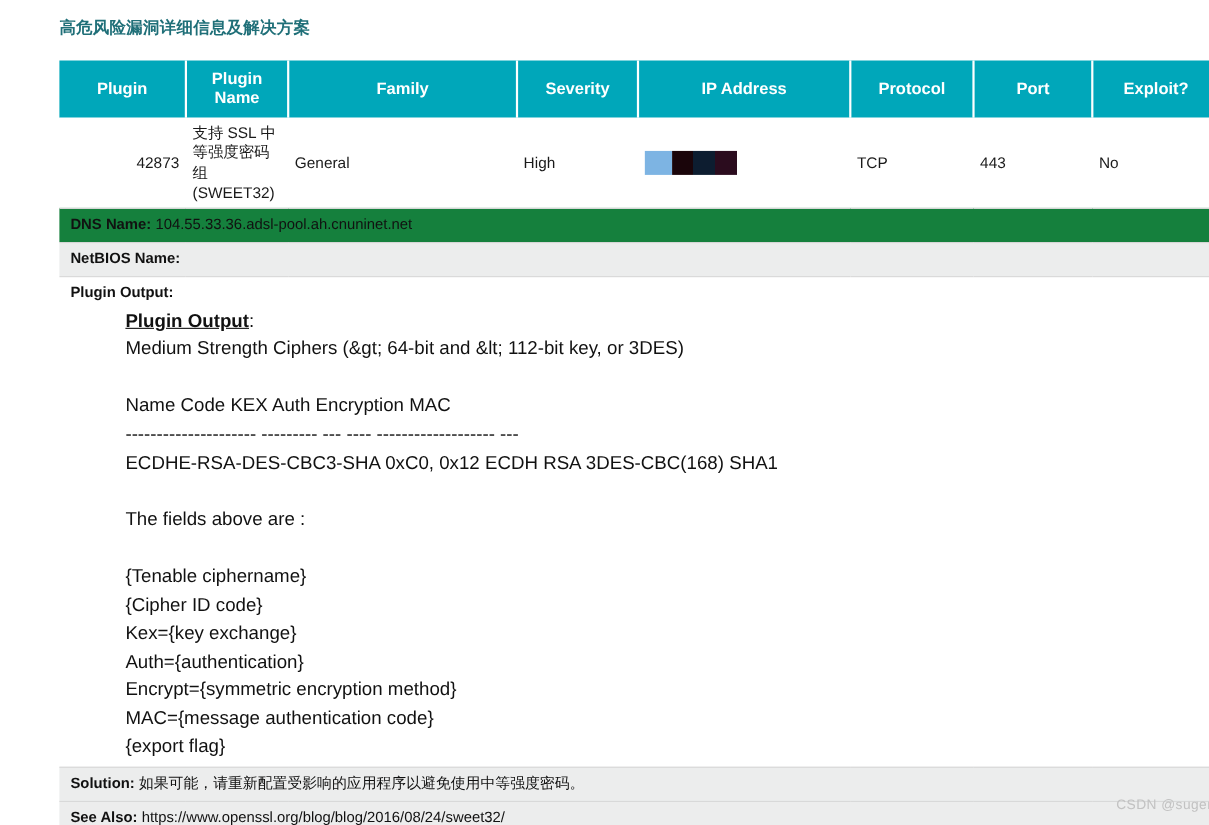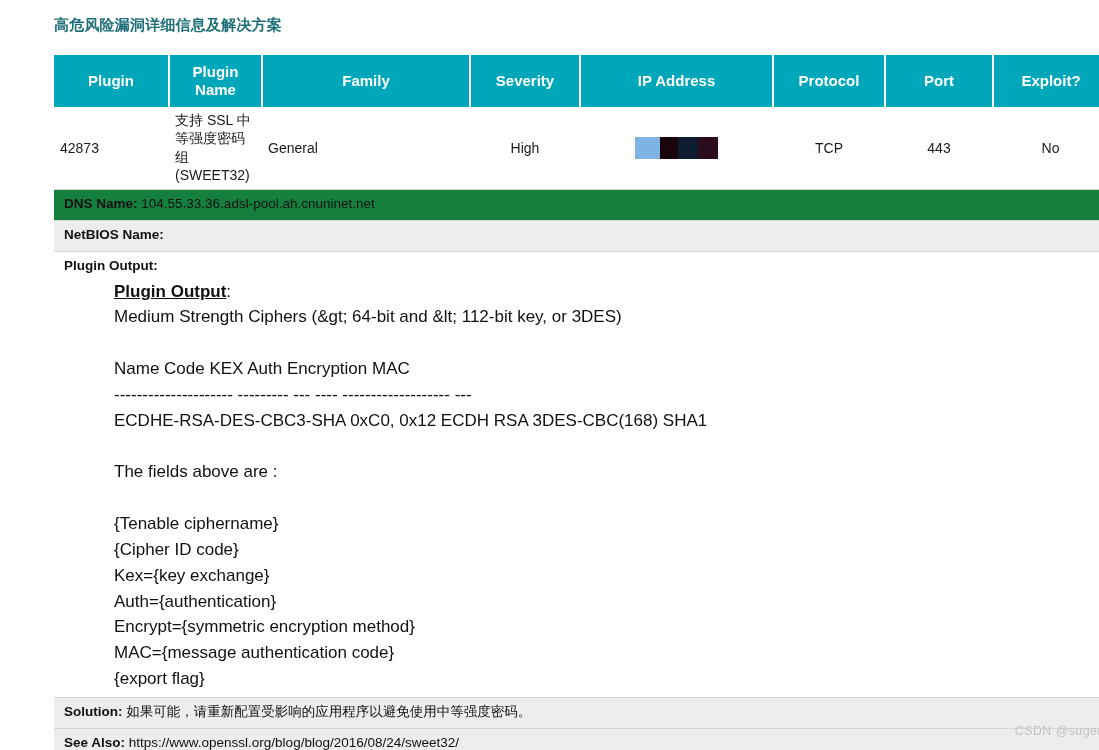--- a/index.html
+++ b/index.html
@@ -62,22 +62,22 @@
   .data-row td {
     background: #ffffff;
     font-size: 14px;
     color: #1a1a1a;
     height: 62px;
     vertical-align: middle;
     line-height: 1.32;
     padding: 4px 6px;
     box-sizing: border-box;
   }
-  .cell-center { text-align: center; }
-  .cell-plugin-id { text-align: left; padding-left: 10px; }
+  .cell-center { }
+  .cell-plugin-id { text-align: right; padding-left: 10px; }
   .cell-plugin-name { text-align: left; padding-left: 8px; }
   .cell-family { text-align: left; padding-left: 10px; }
 
   
   .redaction {
     display: inline-flex;
     width: 84px;
     height: 22px;
     overflow: hidden;
     vertical-align: middle;

